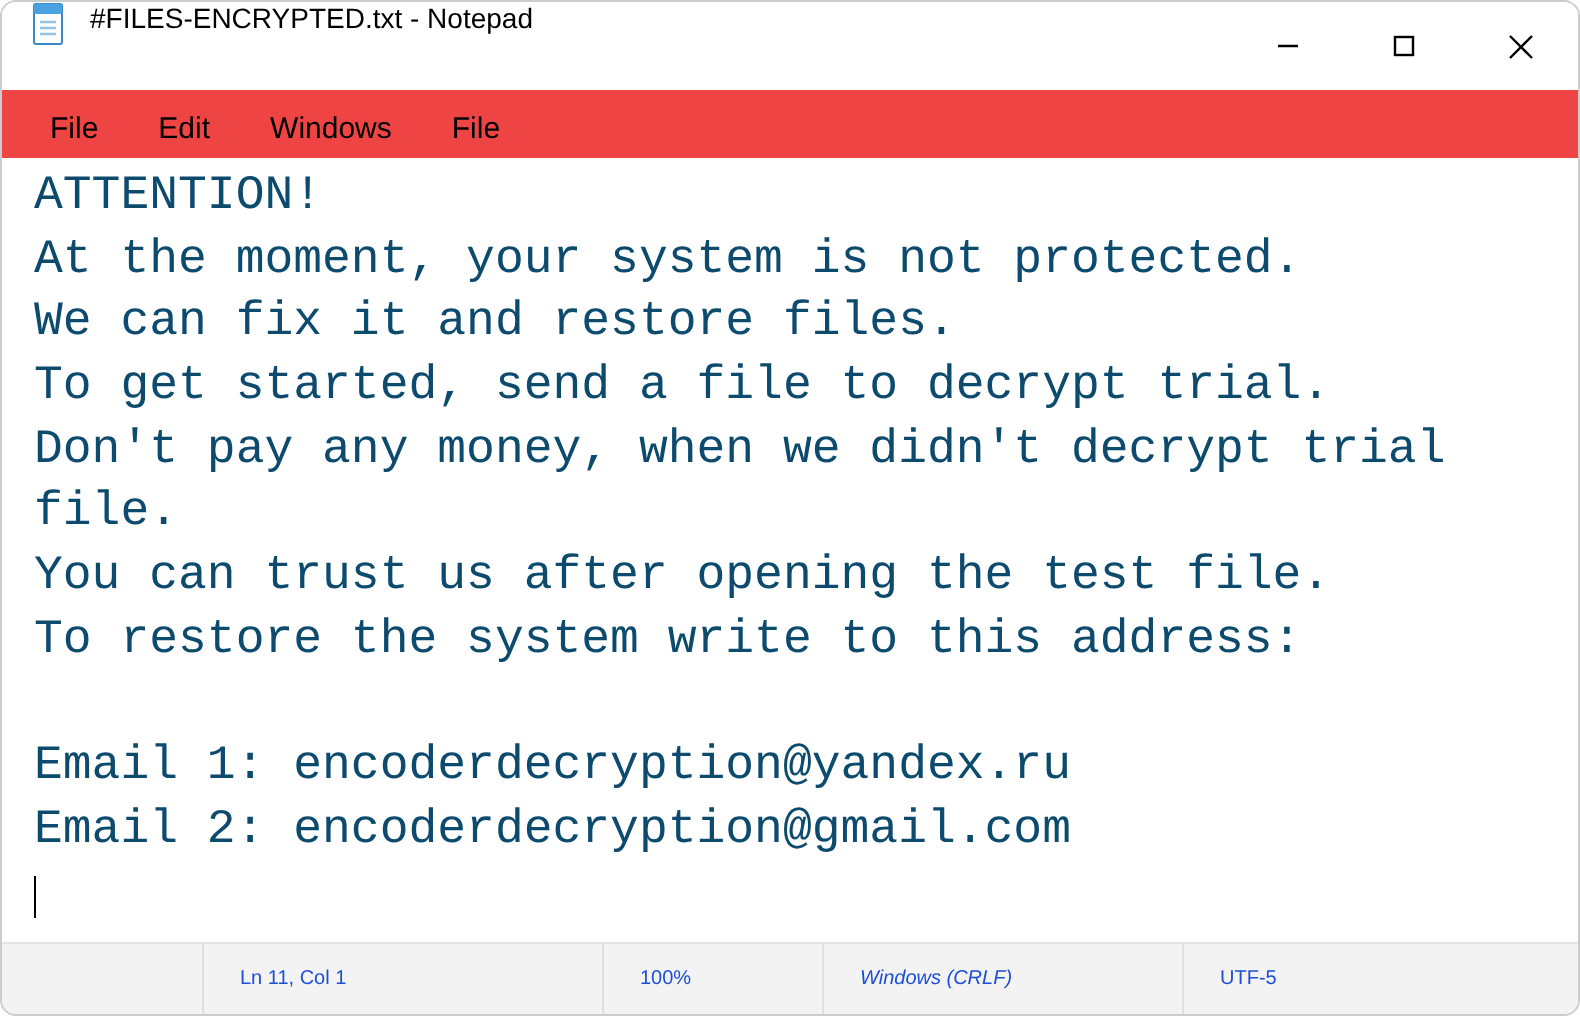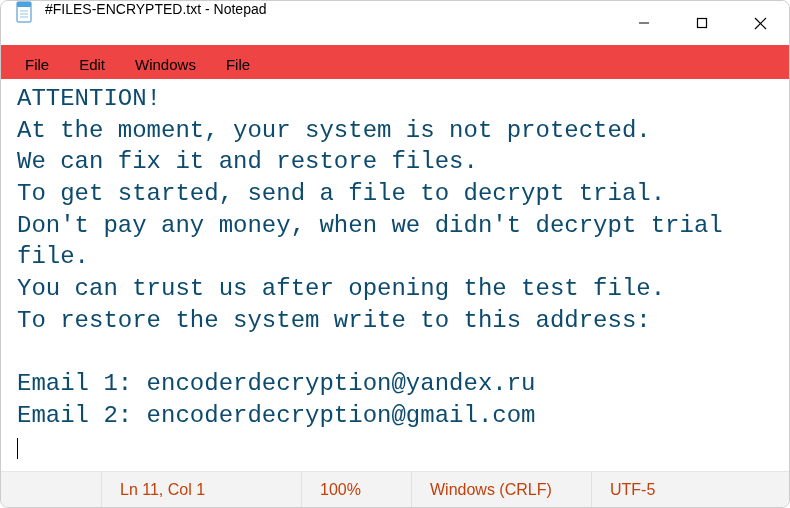--- a/index.html
+++ b/index.html
@@ -83,34 +83,34 @@
     .statusbar {
       position: absolute;
       bottom: 0;
       left: 0;
       right: 0;
       height: 36px;
       background: #f3f3f3;
       border-top: 1px solid #e5e5e5;
       display: flex;
       align-items: center;
-      font-size: 16px;
-      color: #c2410c;
+      font-size: 10px;
+      color: #1d4ed8;
     }
     .status-cell {
       padding: 0 18px;
       height: 100%;
       display: flex;
       align-items: center;
       border-left: 1px solid #e0e0e0;
     }
     .status-spacer-left { width: 100px; border-left: none; }
     .status-pos { width: 200px; }
     .status-zoom { width: 110px; }
-    .status-eol { width: 180px; }
+    .status-eol { width: 180px; font-style: italic; }
     .status-enc { flex: 1; }
   </style>
 </head>
 <body>
 
 <div class="titlebar">
   <span class="app-icon">
     <svg width="18" height="22" viewBox="0 0 18 22">
       <rect x="2" y="1" width="14" height="20" rx="1" fill="#fff" stroke="#3a8ac9" stroke-width="1"></rect>
       <rect x="2" y="1" width="14" height="5" rx="1" fill="#4aa3e0"></rect>

